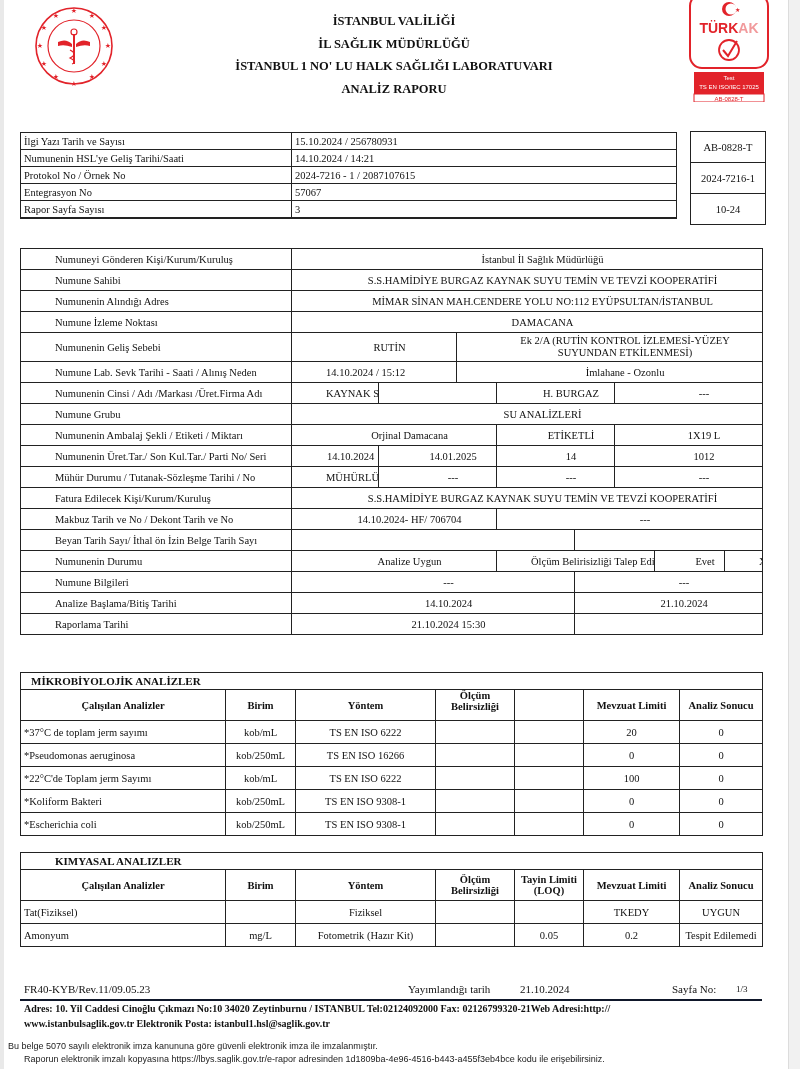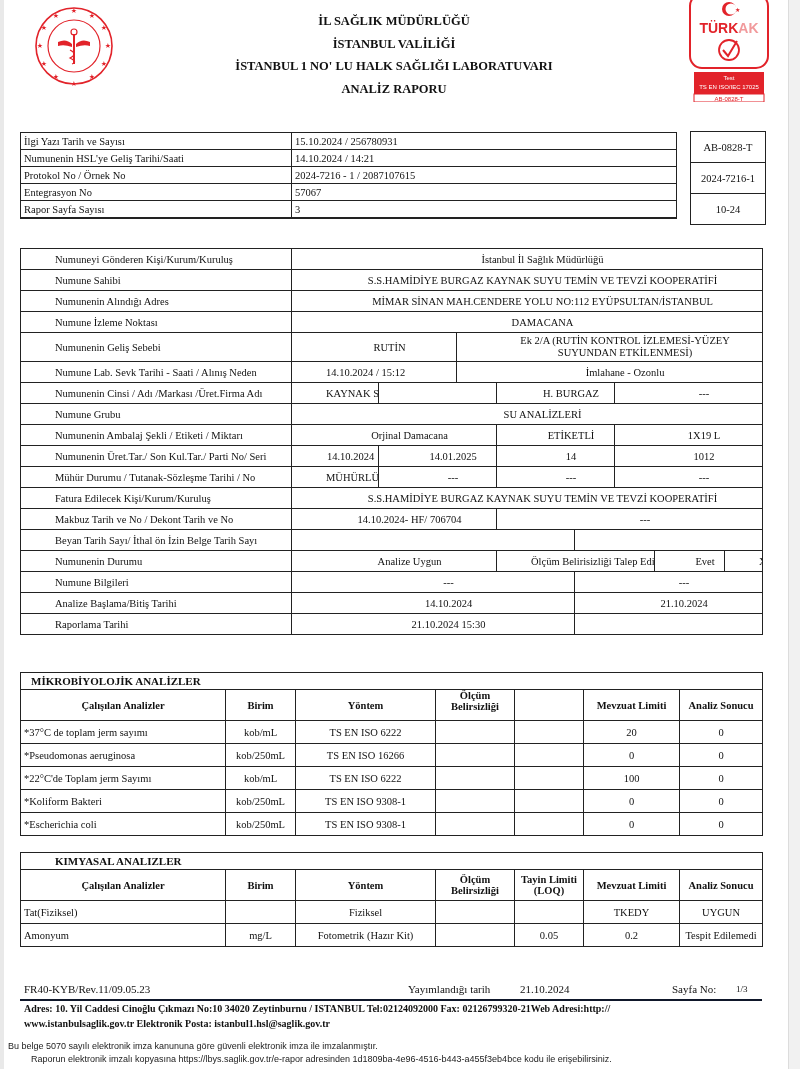--- a/index.html
+++ b/index.html
@@ -77,22 +77,22 @@
       <text x="40" y="84" font-size="7" text-anchor="middle">★</text>
       <path d="M24 40 Q32 36 38 42 L38 45 Q30 42 24 44 Z"></path>
       <path d="M56 40 Q48 36 42 42 L42 45 Q50 42 56 44 Z"></path>
       <rect x="39" y="32" width="2" height="30"></rect>
       <circle cx="40" cy="30" r="3" fill="none" stroke="#e2232a" stroke-width="1.2"></circle>
       <path d="M36 48 Q44 52 36 56 Q44 60 38 62" fill="none" stroke="#e2232a" stroke-width="1.2"></path>
     </g>
   </svg>
 
   <div class="titles">
+    <div>İSTANBUL VALİLİĞİ</div>
     <div>İL SAĞLIK MÜDÜRLÜĞÜ</div>
-    <div>İSTANBUL VALİLİĞİ</div>
     <div>İSTANBUL 1 NO' LU HALK SAĞLIĞI LABORATUVARI</div>
     <div>ANALİZ RAPORU</div>
   </div>
 
   <svg class="logo-right" viewBox="0 0 82 102">
     <rect x="2" y="-6" width="78" height="74" rx="12" fill="#fff" stroke="#e2232a" stroke-width="2"></rect>
     <circle cx="41" cy="9" r="7" fill="#e2232a"></circle>
     <circle cx="43" cy="9" r="5.5" fill="#fff"></circle>
     <text x="47" y="12" font-size="6" fill="#e2232a" font-family="DejaVu Sans, sans-serif">★</text>
     <text x="41" y="33" font-size="14" text-anchor="middle" font-weight="bold" font-family="Liberation Sans, sans-serif"><tspan fill="#e2232a">TÜRK</tspan><tspan fill="#f19a9c">AK</tspan></text>
@@ -387,14 +387,14 @@
     <span style="left:716px; font-size:9px; top:1px;">1/3</span>
   </div>
   <div class="address">
     <div>Adres: 10. Yil Caddesi Cinoğlu Çıkmazı No:10 34020 Zeytinburnu / ISTANBUL Tel:02124092000 Fax: 02126799320-21Web Adresi:http://</div>
     <div>www.istanbulsaglik.gov.tr Elektronik Posta: istanbul1.hsl@saglik.gov.tr</div>
   </div>
 </div>
 
 <div class="esig">
   <div style="padding-left:4px;">Bu belge 5070 sayılı elektronik imza kanununa göre güvenli elektronik imza ile imzalanmıştır.</div>
-  <div style="padding-left:27px;">Raporun elektronik imzalı kopyasına https://lbys.saglik.gov.tr/e-rapor adresinden 1d1809ba-4e96-4516-b443-a455f3eb4bce kodu ile erişebilirsiniz.</div>
+  <div style="padding-left:20px;">Raporun elektronik imzalı kopyasına https://lbys.saglik.gov.tr/e-rapor adresinden 1d1809ba-4e96-4516-b443-a455f3eb4bce kodu ile erişebilirsiniz.</div>
 </div>
 
 </body></html>

